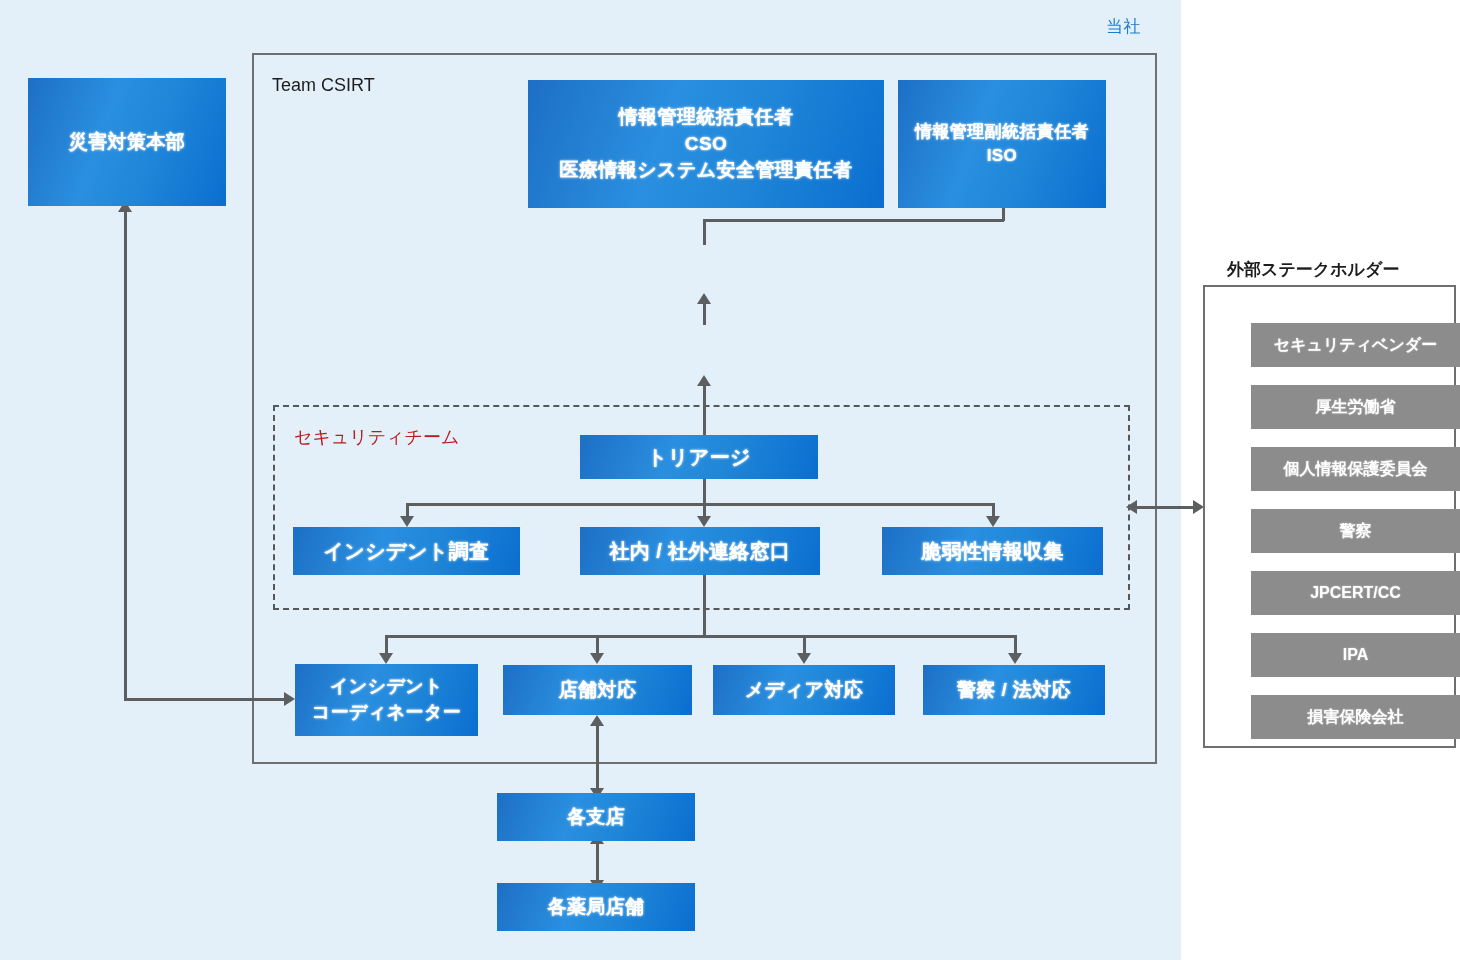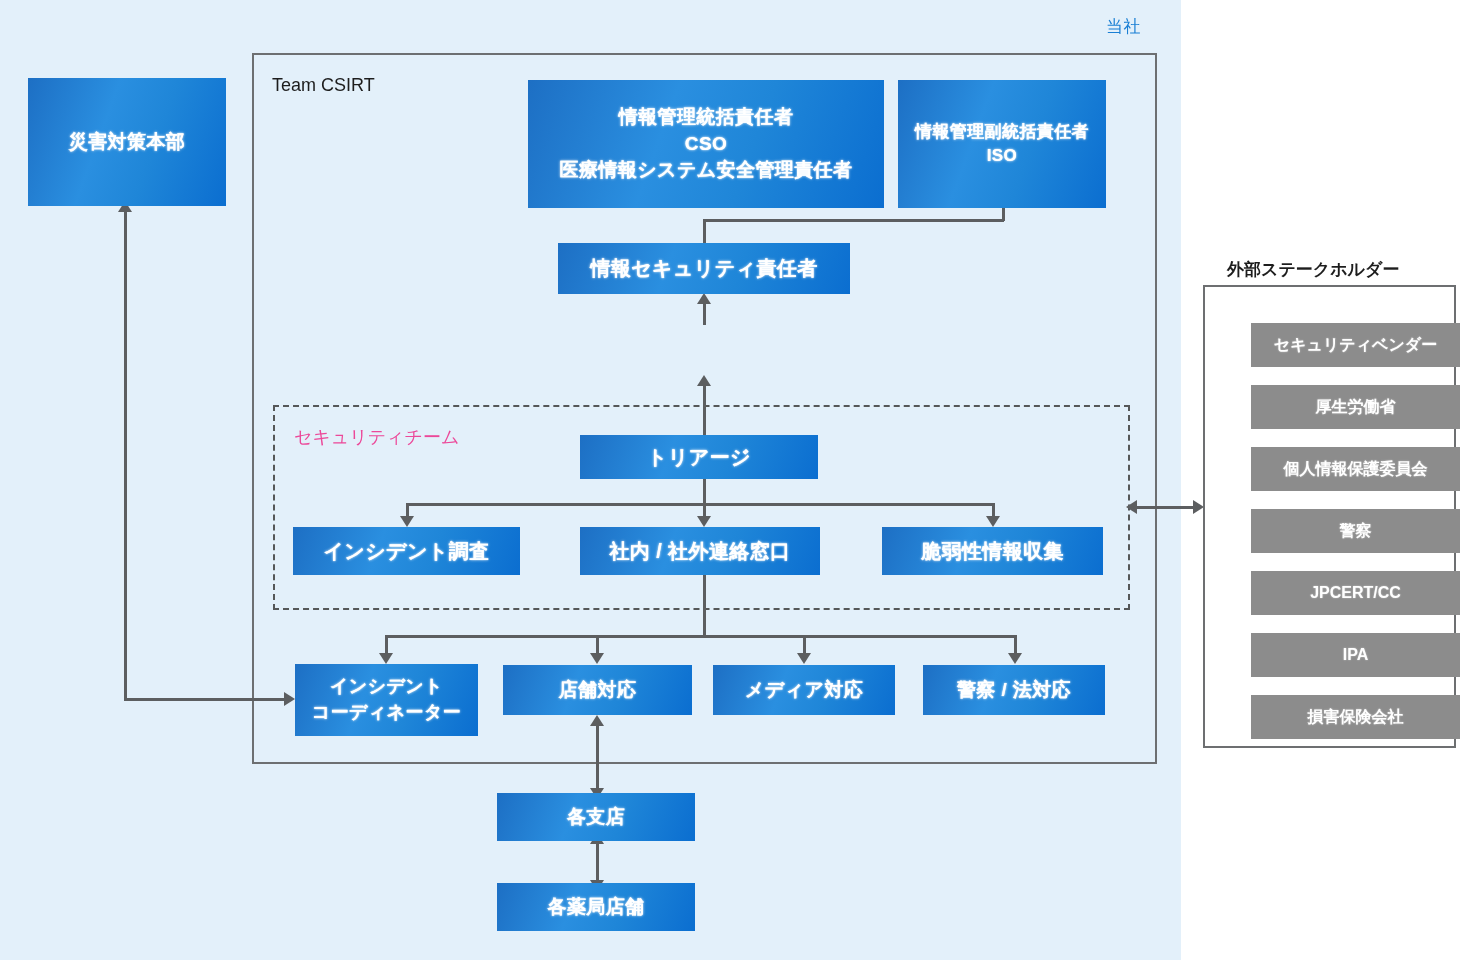--- a/index.html
+++ b/index.html
@@ -33,21 +33,21 @@
   .csirt-label {
     position: absolute; left: 272px; top: 75px;
     font-size: 18px; color: #1d1d1d; white-space: nowrap;
   }
   .secteam-frame {
     position: absolute; left: 273px; top: 405px; width: 857px; height: 205px;
     border: 2px dashed #555758; background: transparent;
   }
   .secteam-label {
     position: absolute; left: 294px; top: 425px;
-    font-size: 18px; color: #ec4899; white-space: nowrap;
+    font-size: 18px; color: #b91c1c; white-space: nowrap;
   }
   .ext-frame {
     position: absolute; left: 1203px; top: 285px; width: 253px; height: 463px;
     border: 2px solid #6d6f71; background: #ffffff;
   }
   .ext-label {
     position: absolute; left: 1227px; top: 258px;
     font-size: 17px; color: #1d1d1d; font-weight: 700; white-space: nowrap;
   }
 
@@ -158,23 +158,20 @@
     <span class="ln">情報管理統括責任者</span>
     <span class="ln">CSO</span>
     <span class="ln">医療情報システム安全管理責任者</span>
   </div>
 
   <div class="node" style="left:898px; top:80px; width:208px; height:128px; font-size:17px;">
     <span class="ln">情報管理副統括責任者</span>
     <span class="ln">ISO</span>
   </div>
 
-  <div class="node" style="left:558px; top:243px; width:292px; height:51px; font-size:20px;">
-    <span class="ln">情報セキュリティ責任者</span>
-  </div>
 
 
   <div class="node" style="left:580px; top:435px; width:238px; height:44px; font-size:20px;">
     <span class="ln">トリアージ</span>
   </div>
 
   <div class="node" style="left:293px; top:527px; width:227px; height:48px; font-size:20px;">
     <span class="ln">インシデント調査</span>
   </div>
 

